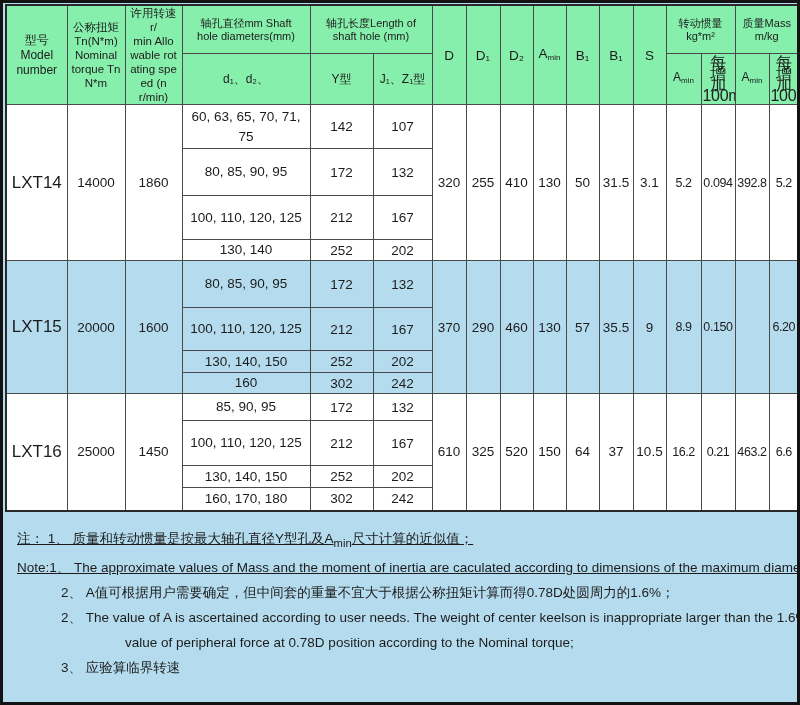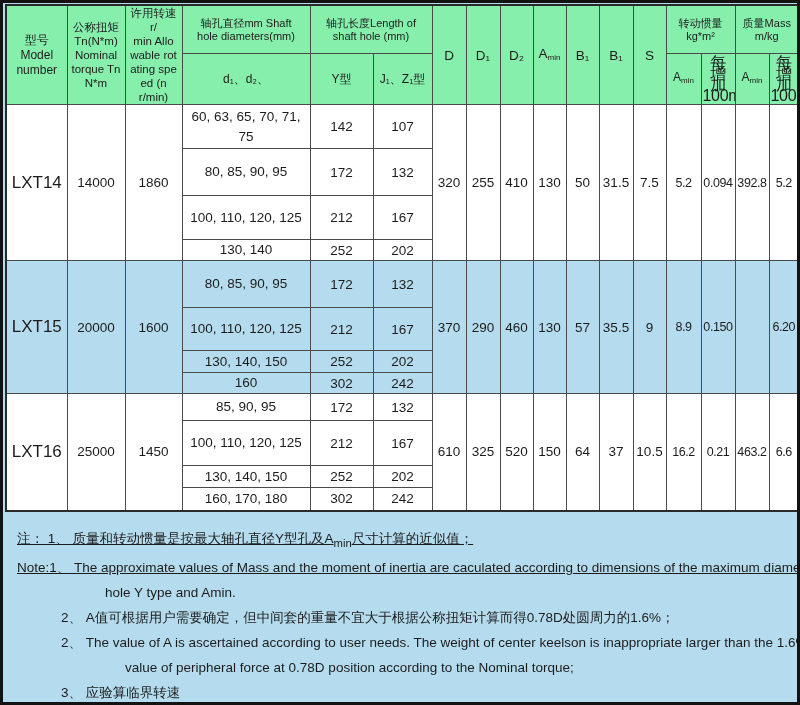--- a/index.html
+++ b/index.html
@@ -128,21 +128,21 @@
         <td rowspan="4">1860</td>
         <td class="dlist">60, 63, 65, 70, 71, 75</td>
         <td>142</td>
         <td>107</td>
         <td rowspan="4">320</td>
         <td rowspan="4">255</td>
         <td rowspan="4">410</td>
         <td rowspan="4">130</td>
         <td rowspan="4">50</td>
         <td rowspan="4">31.5</td>
-        <td rowspan="4">7.5</td>
+        <td rowspan="4">3.1</td>
         <td rowspan="4" class="narrow">5.2</td>
         <td rowspan="4" class="narrow">0.094</td>
         <td rowspan="4" class="narrow">392.8</td>
         <td rowspan="4" class="narrow">5.2</td>
       </tr>
       <tr style="height:47px">
         <td class="dlist">80, 85, 90, 95</td>
         <td>172</td>
         <td>132</td>
       </tr>
@@ -225,21 +225,20 @@
         <td class="dlist">160, 170, 180</td>
         <td>302</td>
         <td>242</td>
       </tr>
     </tbody>
   </table>
 
   <div class="notes">
     <div class="note-line ind0"><span>注： 1、 质量和转动惯量是按最大轴孔直径Y型孔及A</span><sub>min</sub><span>尺寸计算的近似值；</span></div>
     <div class="note-line ind0">Note:1、 The approximate values of Mass and the moment of inertia are caculated according to dimensions of the maximum diameter of shaft</div>
-    <div class="note-line ind2">hole Y type and Amin.</div>
     <div class="note-line ind1">2、 A值可根据用户需要确定，但中间套的重量不宜大于根据公称扭矩计算而得0.78D处圆周力的1.6%；</div>
     <div class="note-line ind1">2、 The value of A is ascertained according to user needs. The weight of center keelson is inappropriate larger than the 1.6% computed</div>
     <div class="note-line ind3">value of peripheral force at 0.78D position according to the Nominal torque;</div>
     <div class="note-line ind1">3、 应验算临界转速</div>
 
   </div>
 
 </div>
 
 </body></html>

